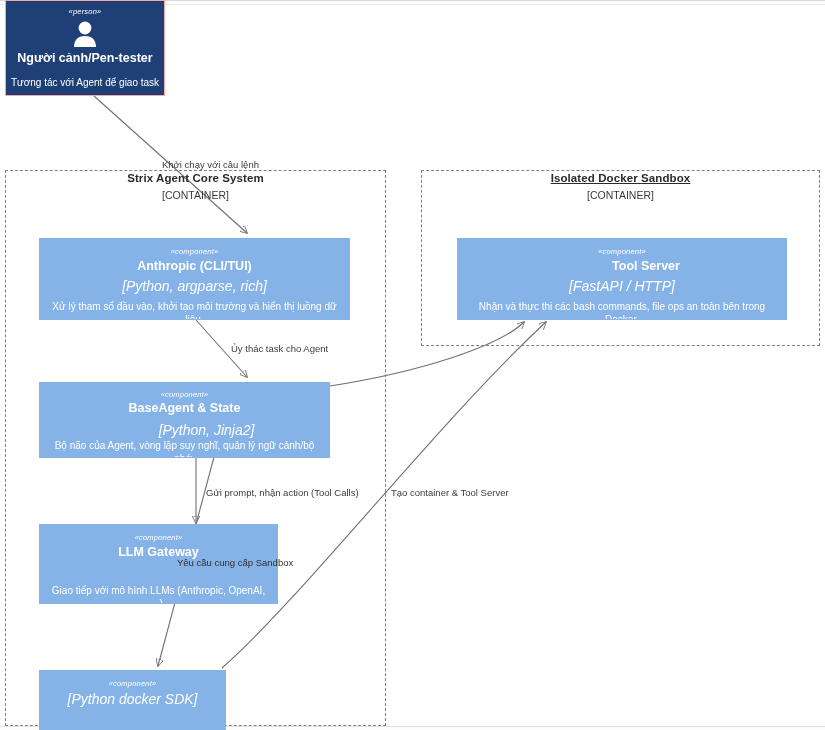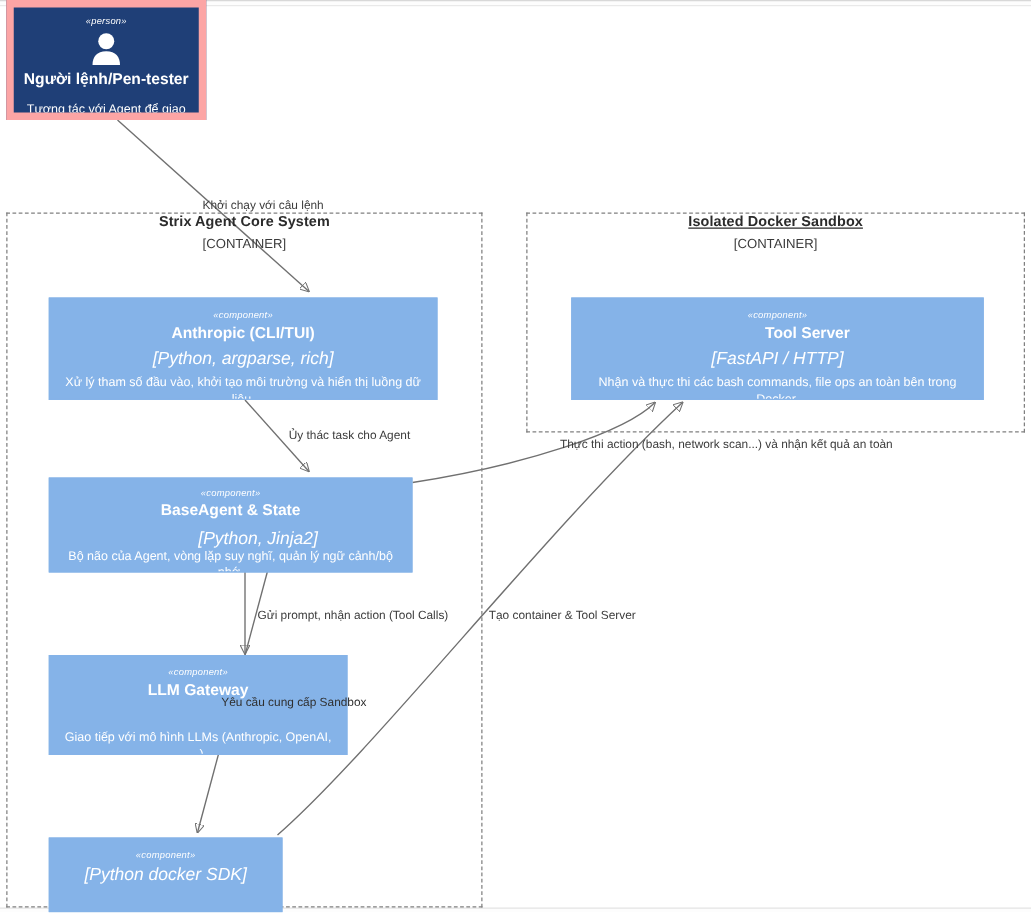--- a/index.html
+++ b/index.html
@@ -87,21 +87,21 @@
     color: #ffffff;
     text-align: center;
     overflow: hidden;
   }
   .node.component {
     background: #85b3e8;
     border: 1px solid #85b3e8;
   }
   .node.person {
     background: #1f3f77;
-    border: 6px solid #fca5a5;
+    border: 1px solid #fca5a5;
   }
   .node .stereo {
     font-size: 7.5px;
     font-style: italic;
     letter-spacing: .2px;
     line-height: 1.1;
   }
   .node .nname {
     font-size: 12.5px;
     font-weight: bold;
@@ -178,21 +178,21 @@
   <div class="boundary" style="left:421px; top:170px; width:399px; height:176px;"></div>
   <div class="boundary-title" style="left:421px; top:172px; width:399px;text-decoration:underline;">Isolated Docker Sandbox</div>
   <div class="boundary-sub" style="left:421px; top:189px; width:399px;">[CONTAINER]</div>
 
   <div class="node person" style="left:5px; top:0px; width:160px; height:96px;">
     <div class="stereo" style="margin-top:7px;">«person»</div>
     <svg class="person-icon" style="top:20px;" viewBox="0 0 30 26">
       <circle cx="15" cy="7" r="6.4" fill="#ffffff"></circle>
       <path d="M 15 15 C 7.5 15, 4 19.5, 4 26 L 26 26 C 26 19.5, 22.5 15, 15 15 Z" fill="#ffffff"></path>
     </svg>
-    <div class="nname" style="position:absolute; left:0; width:100%; top:50px;">Người lệnh/Pen-tester</div>
+    <div class="nname" style="position:absolute; left:0; width:100%; top:50px;">Người cảnh/Pen-tester</div>
     <div class="ndesc" style="top:76px;">Tương tác với Agent để giao task</div>
   </div>
 
   <div class="node component" style="left:39px; top:238px; width:311px; height:82px;">
     <div class="stereo" style="margin-top:9px;">«component»</div>
     <div class="nname" style="margin-top:3px;">Anthropic (CLI/TUI)</div>
     <div class="ntech" style="margin-top:2px;">[Python, argparse, rich]</div>
     <div class="ndesc" style="top:62px;">Xử lý tham số đầu vào, khởi tạo môi trường và hiển thị luồng dữ liệu.</div>
   </div>
 
@@ -218,21 +218,20 @@
 
   <div class="node component" style="left:39px; top:670px; width:187px; height:60px;">
     <div class="stereo" style="margin-top:9px;">«component»</div>
     <div class="ntech" style="margin-top:2px;">[Python docker SDK]</div>
   </div>
 
   <div class="elabel" style="left:162px; top:160px;">Khởi chạy với câu lệnh</div>
 
   <div class="elabel" style="left:231px; top:344px;">Ủy thác task cho Agent</div>
 
-  <div class="elabel" style="left:448px; top:351px;">Thực thi action (bash, network scan...) và nhận kết quả an toàn</div>
 
   <div class="elabel" style="left:206px; top:488px;">Gửi prompt, nhận action (Tool Calls)</div>
 
   <div class="elabel" style="left:391px; top:488px;">Tạo container &amp; Tool Server</div>
 
   <div class="elabel onbox" style="left:177px; top:558px;">Yêu cầu cung cấp Sandbox</div>
 
 </div>
 
 </body></html>

